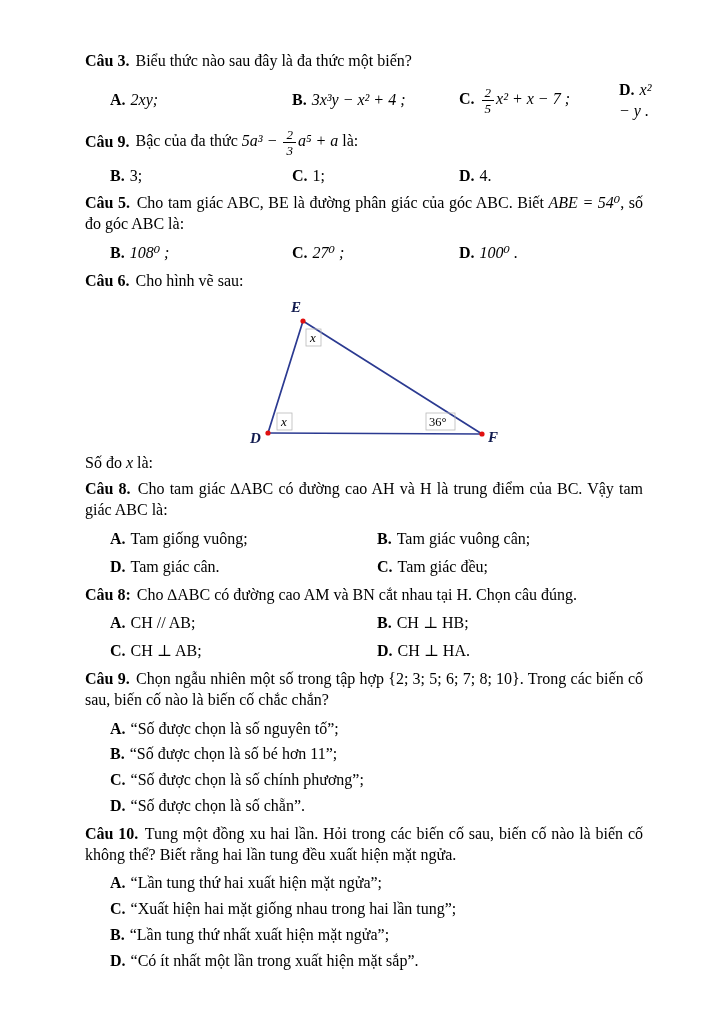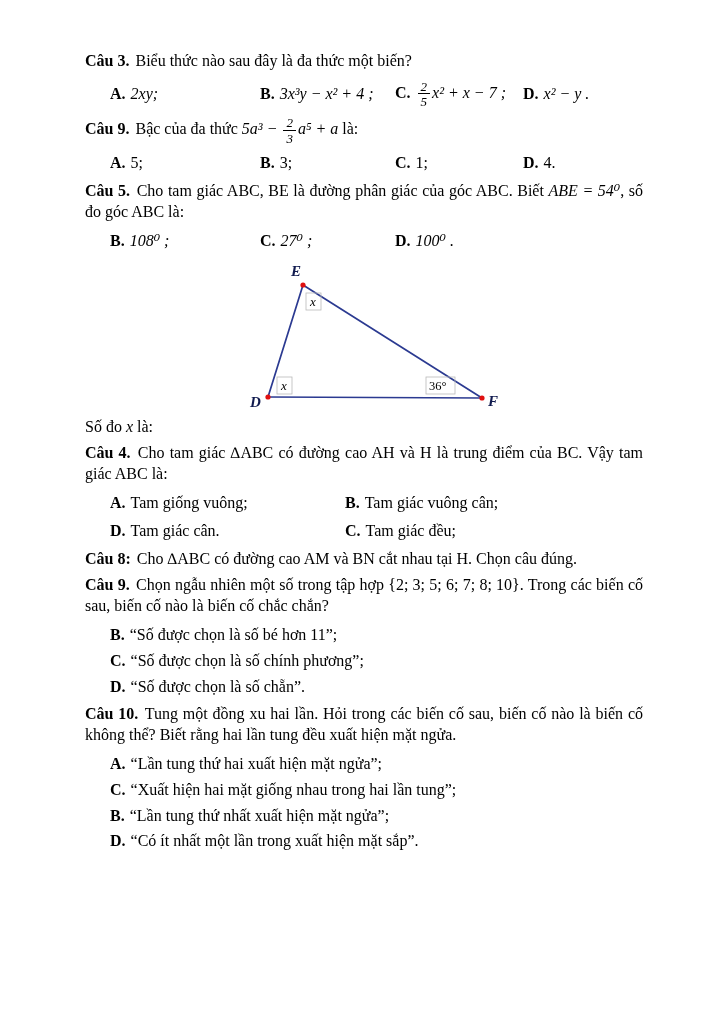--- a/index.html
+++ b/index.html
@@ -13,21 +13,21 @@
     padding: 45px 82px 20px 85px;
     font-family: "Liberation Serif", "DejaVu Serif", serif;
     font-size: 16px;
     line-height: 1.3;
     color: #000;
   }
   .q { margin: 0; }
   .stem { margin: 6px 0 0; text-align: justify; }
   .q-label { font-weight: bold; padding-right: 2px; }
   .math { font-style: italic; }
-  .opts { padding-left: 25px; margin: 8px 0 7px; }
+  .opts { padding-left: 25px; margin: 8px 0 7px; gap: 32px; }
   .opts4 { display: grid; grid-template-columns: 150px 135px 128px 1fr; align-items: center; }
   .opts2 { display: grid; grid-template-columns: 235px 1fr; row-gap: 7px; }
   .opts1 .opt { margin: 5px 0; }
   .opt-label { font-weight: bold; padding-right: 5px; }
   .frac {
     display: inline-flex; flex-direction: column; text-align: center;
     vertical-align: middle; line-height: 1.05; font-size: 13px; margin: 0 2px;
     font-style: italic;
   }
   .fnum { border-bottom: 1px solid #000; padding: 0 3px 0; }
@@ -58,38 +58,39 @@
     </div>
   </div>
 
   <div class="q">
     <p class="stem"><span class="q-label">Câu 9.</span>
       <span>Bậc của đa thức </span><span class="math">5a³ − </span><span class="frac">
           <span class="fnum">2</span>
           <span class="fden">3</span>
         </span><span class="math">a⁵ + a</span><span> là:</span></p>
     <div class="opts opts4">
-      <div class="opt"><span class="opt-label">A.</span><span>5;</span></div>
       <div class="opt"><span class="opt-label">B.</span><span>3;</span></div>
       <div class="opt"><span class="opt-label">C.</span><span>1;</span></div>
       <div class="opt"><span class="opt-label">D.</span><span>4.</span></div>
     </div>
   </div>
 
   <div class="q">
     <p class="stem"><span class="q-label">Câu 5.</span>
       <span>Cho tam giác ABC, BE là đường phân giác của góc ABC. Biết </span><span class="math">ABE = 54⁰</span><span>, số đo góc ABC là:</span></p>
     <div class="opts opts4">
       <div class="opt"><span class="opt-label">B.</span><span class="math">108⁰ ;</span></div>
       <div class="opt"><span class="opt-label">C.</span><span class="math">27⁰ ;</span></div>
       <div class="opt"><span class="opt-label">D.</span><span class="math">100⁰ .</span></div>
     </div>
   </div>
 
   <div class="q">
+    <p class="stem"><span class="q-label">Câu 6.</span>
+      <span>Cho hình vẽ sau:</span></p>
 
     <div class="figure">
       <svg width="270" height="152" viewBox="0 0 270 152">
         <g fill="none" stroke-width="1.7" stroke-linecap="round" stroke="#2b3a91">
           <line x1="58" y1="26" x2="23" y2="138"></line>
           <line x1="58" y1="26" x2="237" y2="139"></line>
           <line x1="23" y1="138" x2="237" y2="139"></line>
         </g>
         <g fill="#e01010">
           <circle cx="58" cy="26" r="2.6"></circle>
@@ -110,39 +111,46 @@
         <text class="xlabel" x="36" y="131">x</text>
         <text class="deg-label" x="184" y="131">36°</text>
       </svg>
     </div>
 
     <p class="stem"><span>Số đo </span><span class="math">x</span><span> là:</span></p>
 
   </div>
 
   <div class="q">
-    <p class="stem"><span class="q-label">Câu 4.</span>
+    <p class="stem"><span class="q-label">Câu 8.</span>
       <span>Cho tam giác ∆ABC có đường cao AH và H là trung điểm của BC. Vậy tam giác ABC là:</span></p>
     <div class="opts opts2">
       <div class="opt"><span class="opt-label">A.</span><span>Tam giống vuông;</span></div>
       <div class="opt"><span class="opt-label">B.</span><span>Tam giác vuông cân;</span></div>
       <div class="opt"><span class="opt-label">D.</span><span>Tam giác cân.</span></div>
       <div class="opt"><span class="opt-label">C.</span><span>Tam giác đều;</span></div>
     </div>
   </div>
 
   <div class="q">
     <p class="stem"><span class="q-label">Câu 8:</span>
       <span>Cho ∆ABC có đường cao AM và BN cắt nhau tại H. Chọn câu đúng.</span></p>
+    <div class="opts opts2">
+      <div class="opt"><span class="opt-label">A.</span><span>CH // AB;</span></div>
+      <div class="opt"><span class="opt-label">B.</span><span>CH ⊥ HB;</span></div>
+      <div class="opt"><span class="opt-label">C.</span><span>CH ⊥ AB;</span></div>
+      <div class="opt"><span class="opt-label">D.</span><span>CH ⊥ HA.</span></div>
+    </div>
   </div>
 
   <div class="q">
     <p class="stem"><span class="q-label">Câu 9.</span>
       <span>Chọn ngẫu nhiên một số trong tập hợp {2; 3; 5; 6; 7; 8; 10}. Trong các biến cố sau, biến cố nào là biến cố chắc chắn?</span></p>
     <div class="opts opts1">
+      <div class="opt"><span class="opt-label">A.</span><span>“Số được chọn là số nguyên tố”;</span></div>
       <div class="opt"><span class="opt-label">B.</span><span>“Số được chọn là số bé hơn 11”;</span></div>
       <div class="opt"><span class="opt-label">C.</span><span>“Số được chọn là số chính phương”;</span></div>
       <div class="opt"><span class="opt-label">D.</span><span>“Số được chọn là số chẵn”.</span></div>
     </div>
   </div>
 
   <div class="q">
     <p class="stem"><span class="q-label">Câu 10.</span>
       <span>Tung một đồng xu hai lần. Hỏi trong các biến cố sau, biến cố nào là biến cố không thể? Biết rằng hai lần tung đều xuất hiện mặt ngửa.</span></p>
     <div class="opts opts1">

